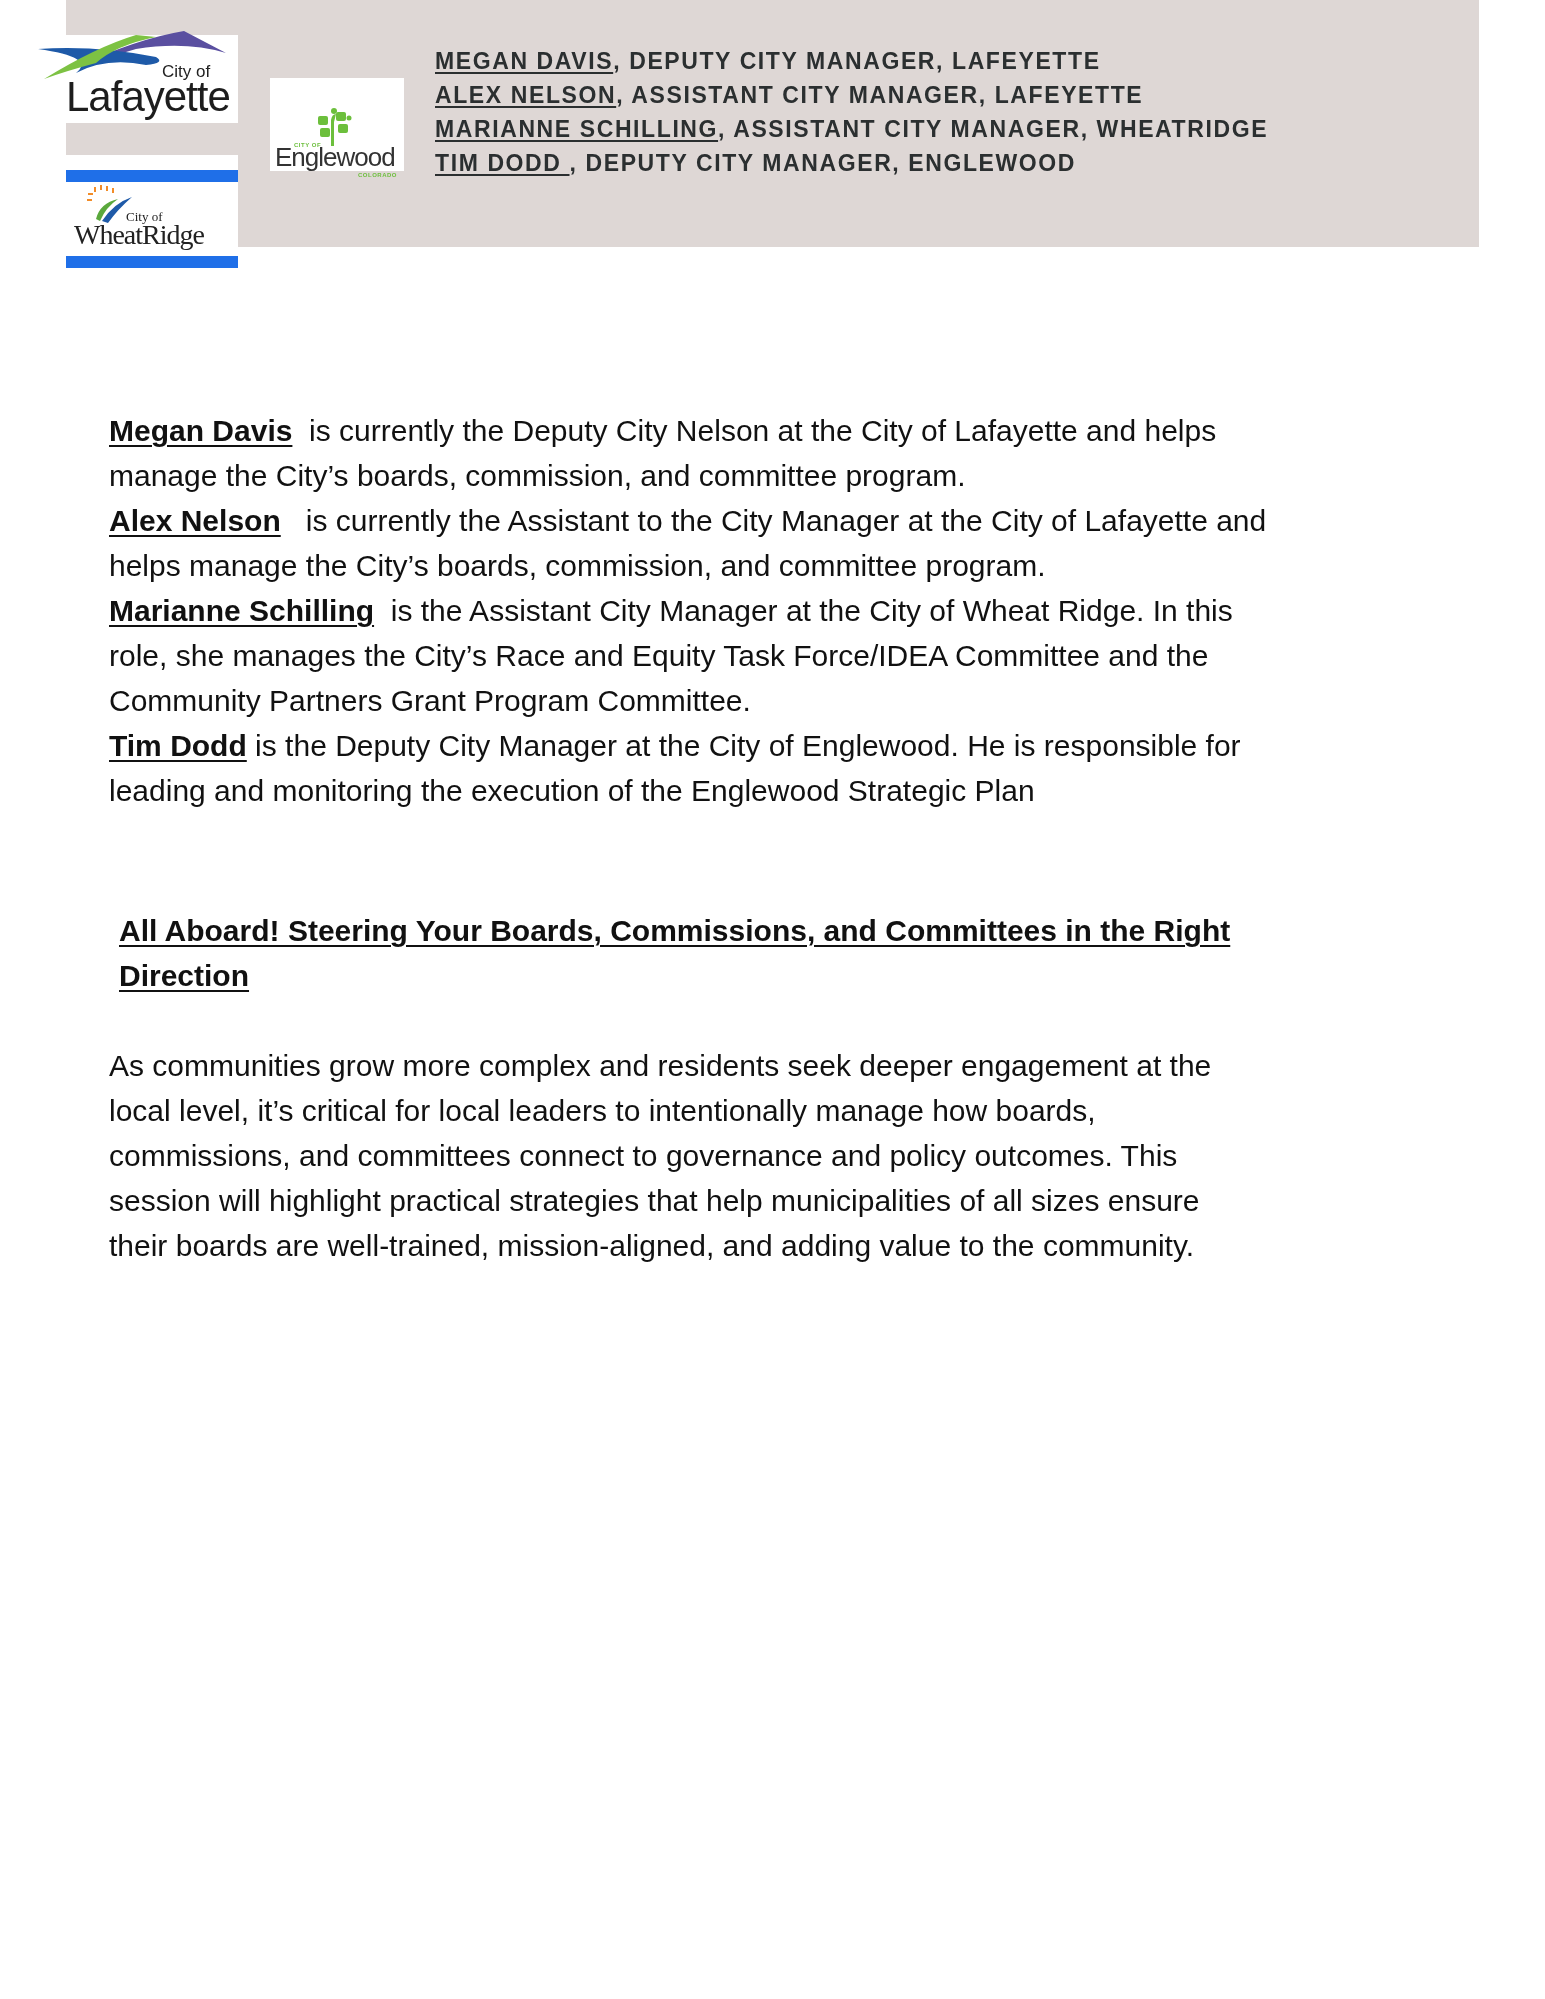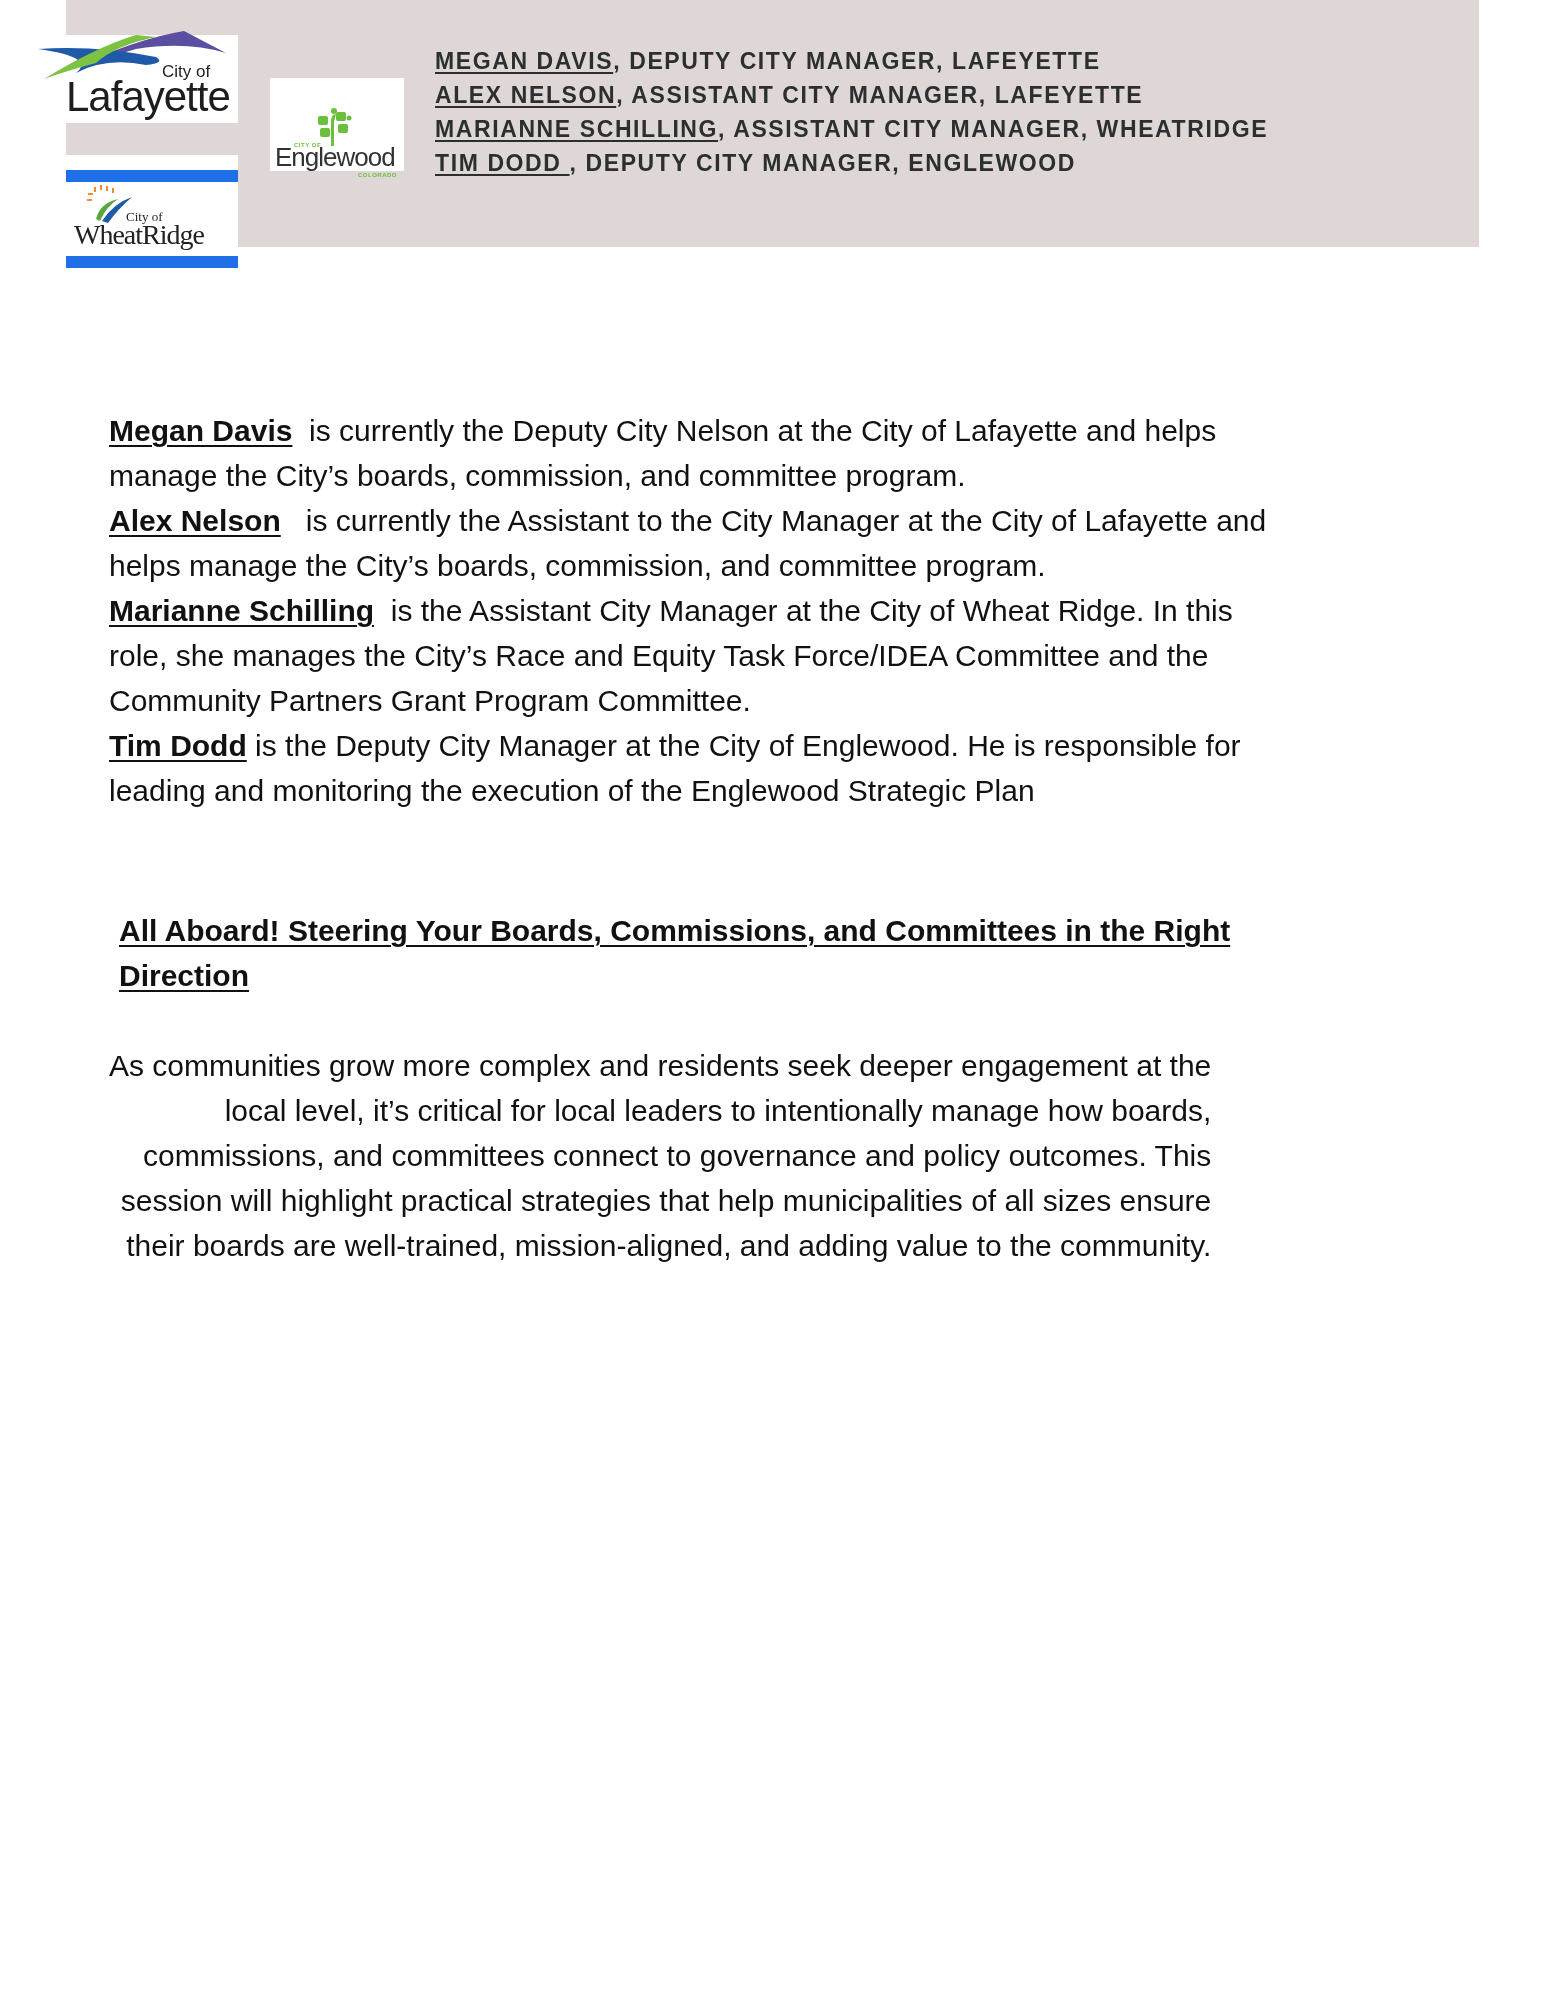--- a/index.html
+++ b/index.html
@@ -22,21 +22,21 @@
   .speakers { position:absolute; left:435px; top:44px; }
   .speaker-line { font-size:23px; font-weight:bold; letter-spacing:1.6px; color:#2b2f30; line-height:34px; white-space:nowrap; text-transform:uppercase; }
   .speaker-line .nm { text-decoration:underline; text-underline-offset:3px; text-decoration-thickness:2px; }
 
   .bios { position:absolute; left:109px; top:408px; width:1360px; }
   .line { font-size:30px; line-height:45px; white-space:nowrap; color:#111; }
   .bname { font-weight:bold; text-decoration:underline; text-underline-offset:4px; text-decoration-thickness:2px; }
 
   .session-title { position:absolute; left:119px; top:908px; }
   .session-title .line { font-weight:bold; text-decoration:underline; text-underline-offset:4px; text-decoration-thickness:2px; }
-  .session-desc { position:absolute; left:109px; top:1043px;text-align:right; }
+  .session-desc { position:absolute; left:109px; top:1043px; }
 </style>
 </head>
 <body>
 
 <div class="header-band"></div>
 
 <div class="logo-box logo-lafayette">
   <svg style="position:absolute;left:-30px;top:-8px;" width="200" height="60" viewBox="0 0 200 60">
     <path d="M40 40 Q100 12 148 4 L190 26 Q150 14 100 22 Z" fill="#5a4fa0"></path>
     <path d="M2 22 Q60 18 120 30 Q130 36 110 38 Q70 30 40 46 Q60 30 2 22 Z" fill="#1e5aa8"></path>

